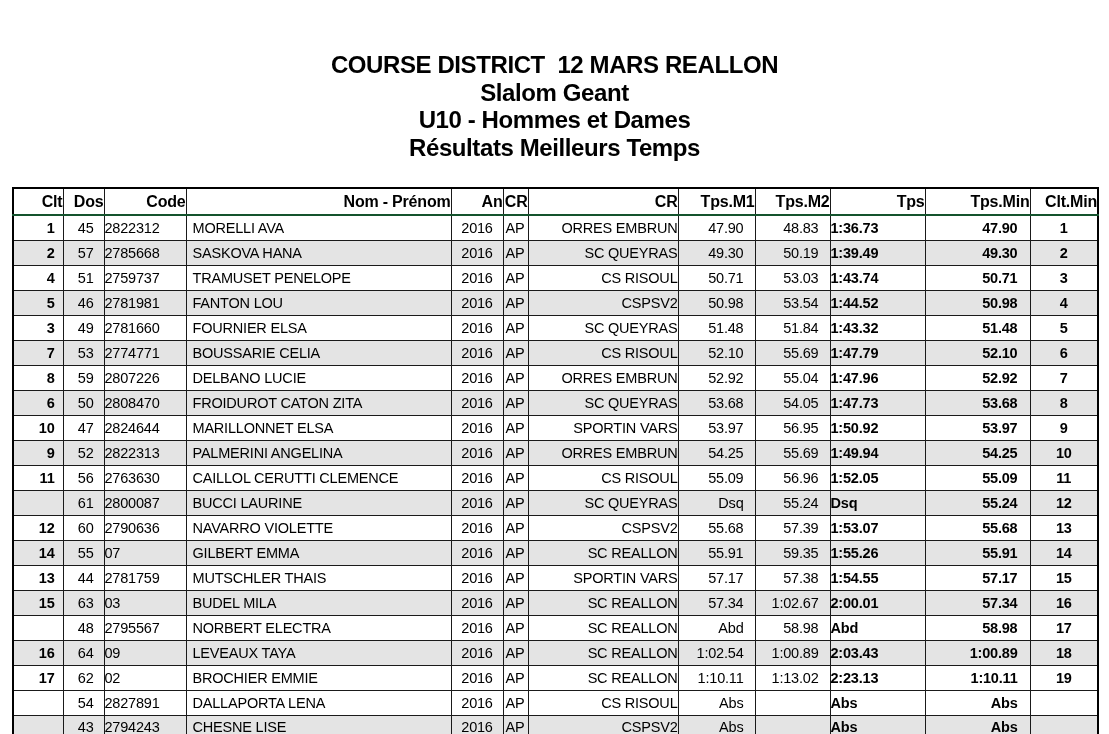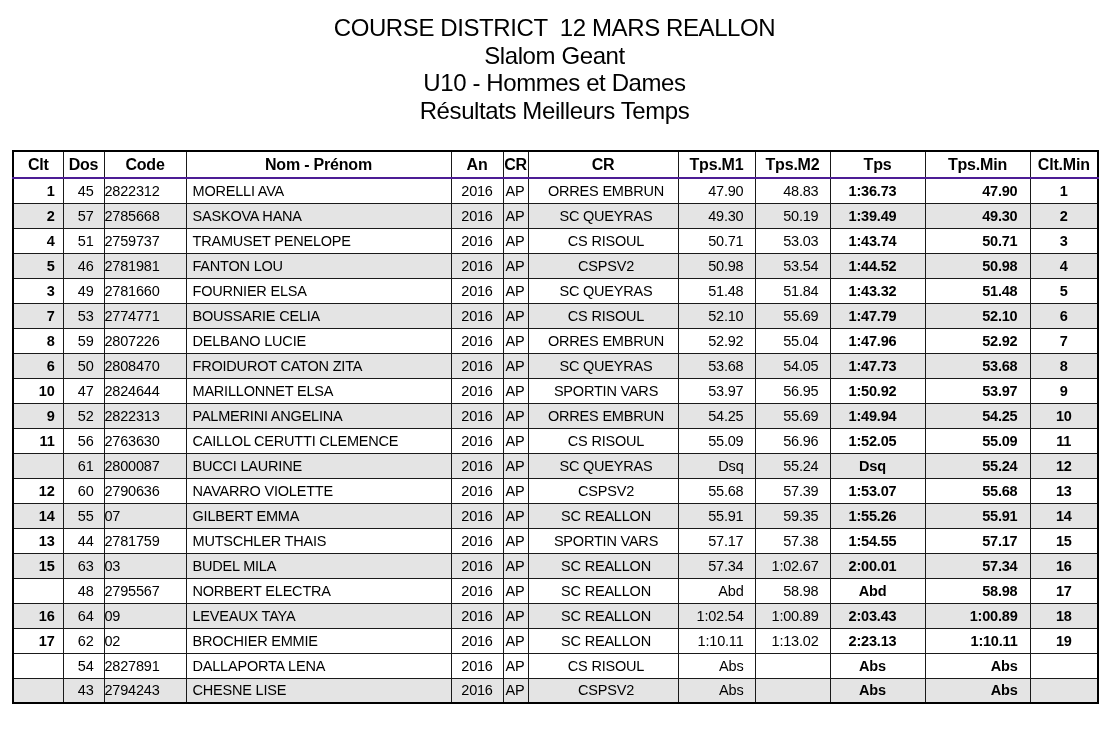--- a/index.html
+++ b/index.html
@@ -9,22 +9,23 @@
     font-family: "Liberation Sans", sans-serif;
     color: #000;
     overflow: hidden;
   }
   .page { width: 1109px; height: 734px; position: relative; }
 
   
   .title-block {
     padding-top: 14px;
     text-align: center;
-    font-weight: normal;
+    font-weight: bold;
     letter-spacing: -0.4px;
+    margin-top: 37px;
   }
   .title-line {
     font-size: 24px;
     line-height: 27.5px;
     white-space: pre;
   }
 
   
   table.results {
     position: absolute;
@@ -38,36 +39,36 @@
   table.results th, table.results td {
     border: 1px solid #1a1a1a;
     overflow: hidden;
     white-space: nowrap;
     letter-spacing: -0.2px;
   }
   table.results thead th {
     height: 27px;
     font-size: 16px;
     font-weight: bold;
-    text-align: center;
-    border-bottom: 2px solid #4c1d95;
+    text-align: right;
+    border-bottom: 2px solid #14532d;
     background: #ffffff;
   }
   table.results tbody td { height: 25px; font-size: 14.5px; }
   table.results tbody tr.stripe td { background: #e4e4e4; }
 
   td.c-clt    { font-weight: bold; font-size: 16px; text-align: right; padding-right: 8px; }
   td.c-dos    { text-align: right; padding-right: 10px; font-size: 14px; margin-left: 47px; }
   td.c-code   { text-align: left; font-size: 14px; }
   td.c-nom    { text-align: left; padding-left: 6px; font-size: 15px; }
   td.c-an     { text-align: center; font-size: 14.5px; }
   td.c-cr1    { text-align: left; padding-left: 2px; font-size: 14.5px; }
-  td.c-cr2    { text-align: center; padding-left: 6px; font-size: 14.5px; margin-left: 32px; }
+  td.c-cr2    { text-align: right; padding-left: 6px; font-size: 14.5px; margin-left: 32px; }
   td.c-m1, td.c-m2 { text-align: right; padding-right: 11px; font-size: 13.5px; }
-  td.c-tps    { font-weight: bold; font-size: 17px; text-align: center; padding-right: 10px; }
+  td.c-tps    { font-weight: bold; font-size: 17px; text-align: left; padding-right: 10px; }
   td.c-tpsmin { font-weight: bold; font-size: 17px; text-align: right; padding-right: 12px; }
   td.c-cltmin { font-weight: bold; font-size: 16px; text-align: center; }
 </style>
 </head>
 <body>
 
 <div class="page">
 
   <div class="title-block">
     <div class="title-line">COURSE DISTRICT  12 MARS REALLON</div>

